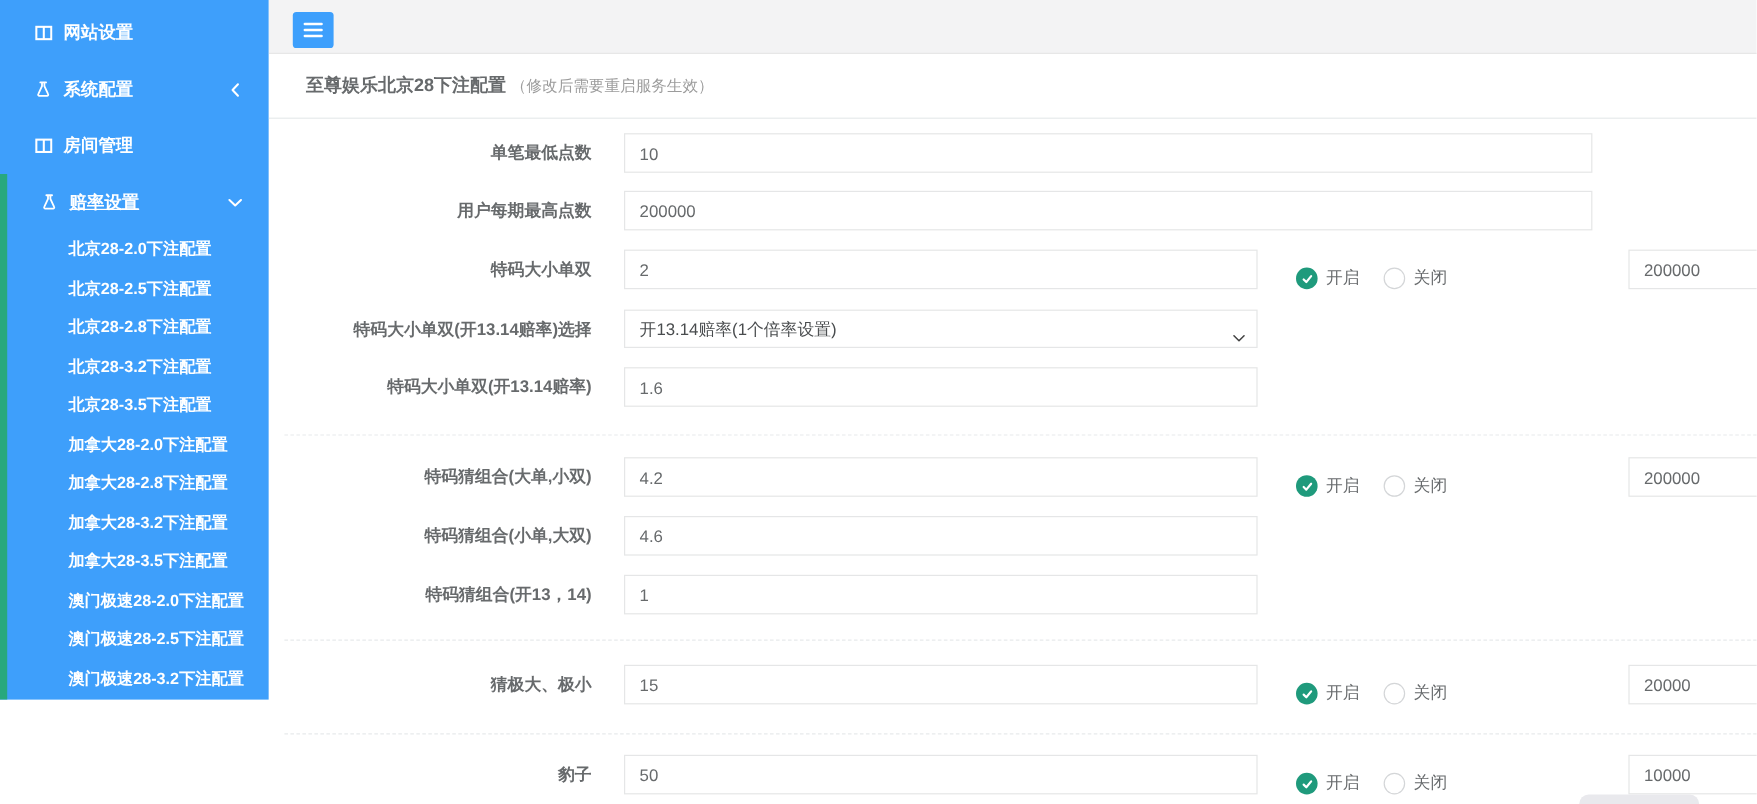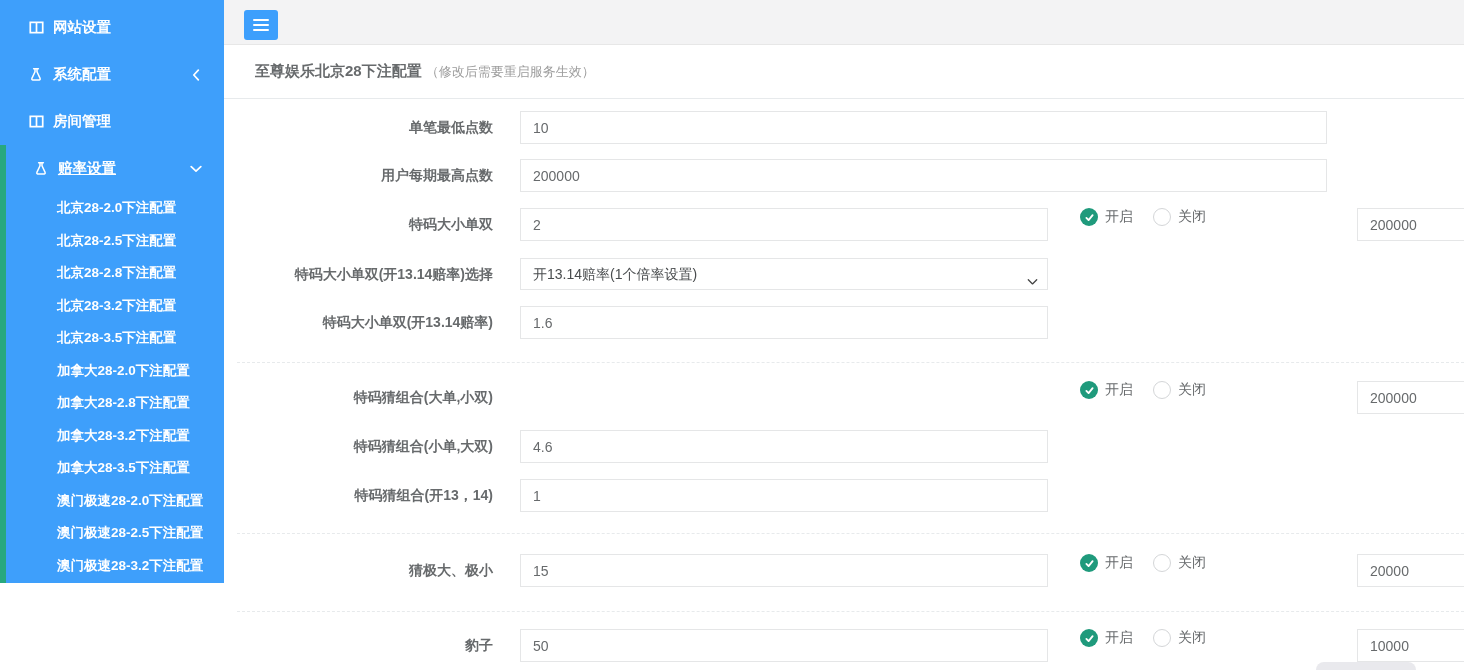--- a/index.html
+++ b/index.html
@@ -50,21 +50,21 @@
   .w-short { width:528px; }
   .selwrap { position:absolute; left:296px; top:0; width:528px; height:48px; }
   .selwrap select { width:100%; height:32px; border:1px solid #e5e6e7; background:#fff;
     color:#494c4e; font-size:14px; padding:0 28px 0 12px; appearance:none;
     -webkit-appearance:none; outline:none; border-radius:0;
     font-family:"Liberation Sans","DejaVu Sans",sans-serif; }
   .sel-caret { position:absolute; right:10px; top:50%; transform:translateY(-50%);
     pointer-events:none; display:flex; }
 
   .toggle { position:absolute; left:856px; top:0; height:33px; display:flex;
-    align-items:flex-start; gap:7px; font-size:14px; color:#676a6c; }
+    align-items:flex-end; gap:7px; font-size:14px; color:#676a6c; }
   .radio-on { width:18px; height:18px; border-radius:50%; background:#1f9a7c;
     display:inline-flex; align-items:center; justify-content:center; cursor:pointer; }
   .radio-off { width:18px; height:18px; border-radius:50%; background:#fff;
     border:1px solid #d4d6d8; cursor:pointer; margin-left:13px; }
   .tlabel { cursor:pointer; }
   .limit { position:absolute; left:1133px; top:0; width:150px; height:33px;
     border:1px solid #e5e6e7; background:#fff; color:#676a6c; font-size:14px;
     padding:0 12px; outline:none; font-family:"Liberation Sans","DejaVu Sans",sans-serif; }
 
   .divider { position:absolute; left:13px; right:0; height:0;
@@ -204,20 +204,21 @@
 
     <div class="frow" style="top:306px">
       <div class="flabel">特码大小单双(开13.14赔率)</div>
       <input class="finput w-short" value="1.6" style="">
     </div>
 
     <div class="divider" style="top:362px"></div>
 
     <div class="frow" style="top:381px">
       <div class="flabel">特码猜组合(大单,小双)</div>
+      <input class="finput w-short" value="4.2" style="">
       <div class="toggle">
         <span class="radio-on">
           <svg width="11" height="11" viewBox="0 0 12 12">
               <polyline points="2.6,6.4 5,8.8 9.4,3.4" fill="none" stroke="#fff" stroke-width="2" stroke-linecap="round" stroke-linejoin="round"></polyline>
             </svg>
         </span>
         <span class="tlabel">开启</span>
         <span class="radio-off"></span>
         <span class="tlabel">关闭</span>
       </div>

